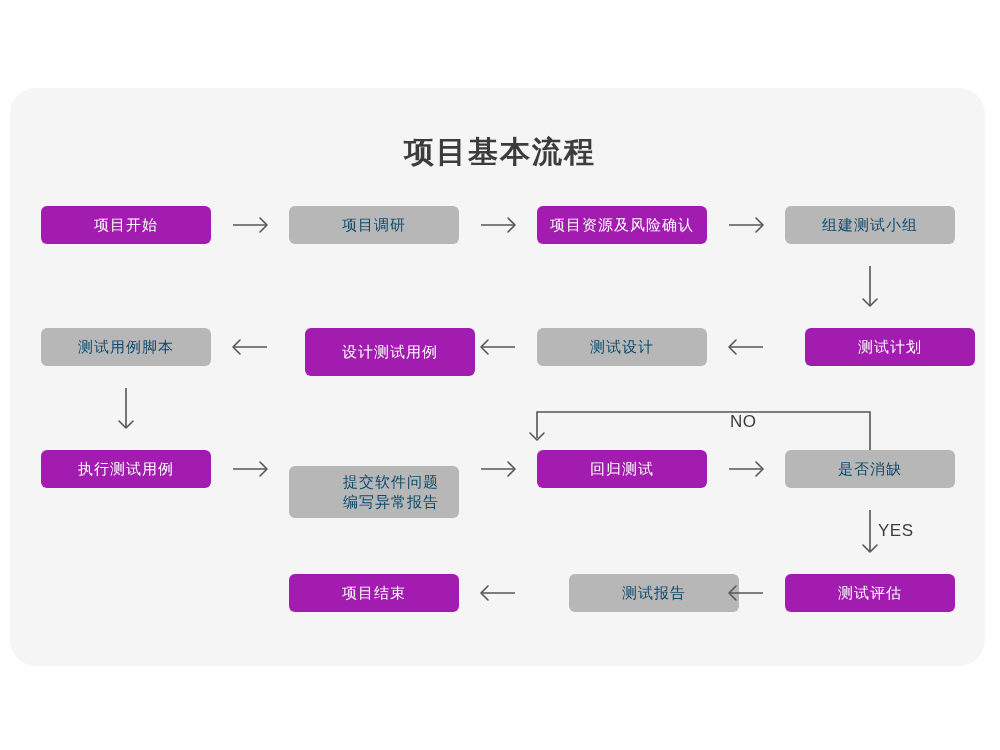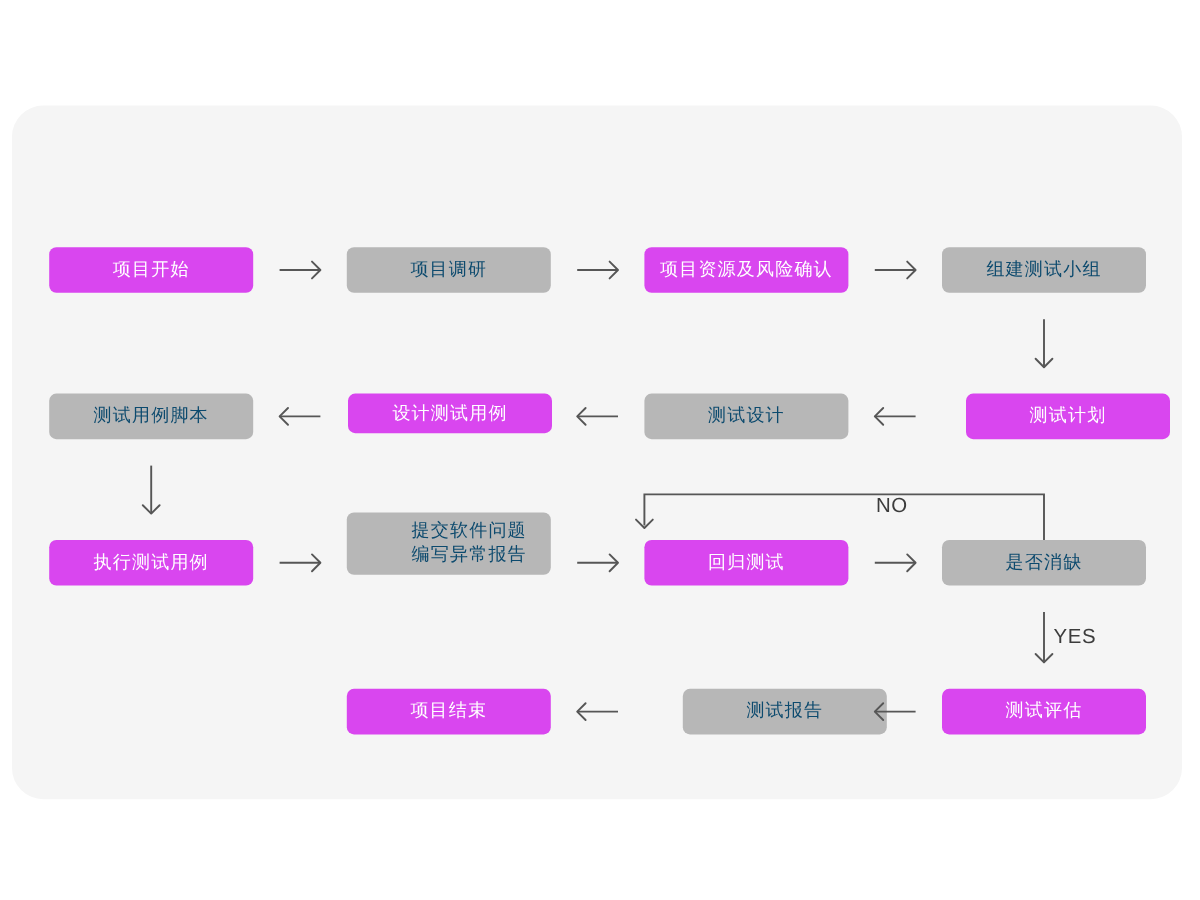--- a/index.html
+++ b/index.html
@@ -54,21 +54,21 @@
     justify-content: center;
     text-align: center;
     font-size: 15px;
     line-height: 20px;
     letter-spacing: 1px;
     color: #ffffff;
     white-space: pre-line;
     user-select: none;
   }
   .node.purple {
-    background: #d946ef;
+    background: #a21caf;
   }
   .node.gray {
     background: #b7b7b7;
     color: #0c4a6e;
   }
 
   
   #wires {
     position: absolute;
     left: 0;
@@ -99,32 +99,33 @@
     user-select: none;
   }
 </style>
 </head>
 <body>
 
 <div id="canvas">
 
   <div id="card"></div>
 
+  <div id="title">项目基本流程</div>
 
   <div id="node-layer">
       <div class="node purple" style="left: 41px; top: 206px; width: 170px; height: 38px;">项目开始</div>
       <div class="node gray" style="left: 289px; top: 206px; width: 170px; height: 38px;">项目调研</div>
       <div class="node purple" style="left: 537px; top: 206px; width: 170px; height: 38px;">项目资源及风险确认</div>
       <div class="node gray" style="left: 785px; top: 206px; width: 170px; height: 38px;">组建测试小组</div>
       <div class="node purple" style="left: 785px; top: 328px; width: 170px; height: 38px; margin-left: 20px;">测试计划</div>
       <div class="node gray" style="left: 537px; top: 328px; width: 170px; height: 38px;">测试设计</div>
-      <div class="node purple" style="left: 290px; top: 328px; width: 170px; height: 33px;">设计测试用例</div>
+      <div class="node purple" style="left: 305px; top: 328px; width: 170px; height: 48px;">设计测试用例</div>
       <div class="node gray" style="left: 41px; top: 328px; width: 170px; height: 38px;">测试用例脚本</div>
       <div class="node purple" style="left: 41px; top: 450px; width: 170px; height: 38px;">执行测试用例</div>
-      <div class="node gray" style="left: 289px; top: 427px; width: 170px; height: 52px; padding-left: 34px;">提交软件问题
+      <div class="node gray" style="left: 289px; top: 466px; width: 170px; height: 52px; padding-left: 34px;">提交软件问题
 编写异常报告</div>
       <div class="node purple" style="left: 537px; top: 450px; width: 170px; height: 38px;">回归测试</div>
       <div class="node gray" style="left: 785px; top: 450px; width: 170px; height: 38px;">是否消缺</div>
       <div class="node purple" style="left: 785px; top: 574px; width: 170px; height: 38px;">测试评估</div>
       <div class="node gray" style="left: 537px; top: 574px; width: 170px; height: 38px; margin-left: 32px;">测试报告</div>
       <div class="node purple" style="left: 289px; top: 574px; width: 170px; height: 38px;">项目结束</div>
     </div>
 
   <svg id="wires" viewBox="0 0 1000 750" xmlns="http://www.w3.org/2000/svg">
       <line x1="233" y1="225" x2="267" y2="225" class="wire"></line>

